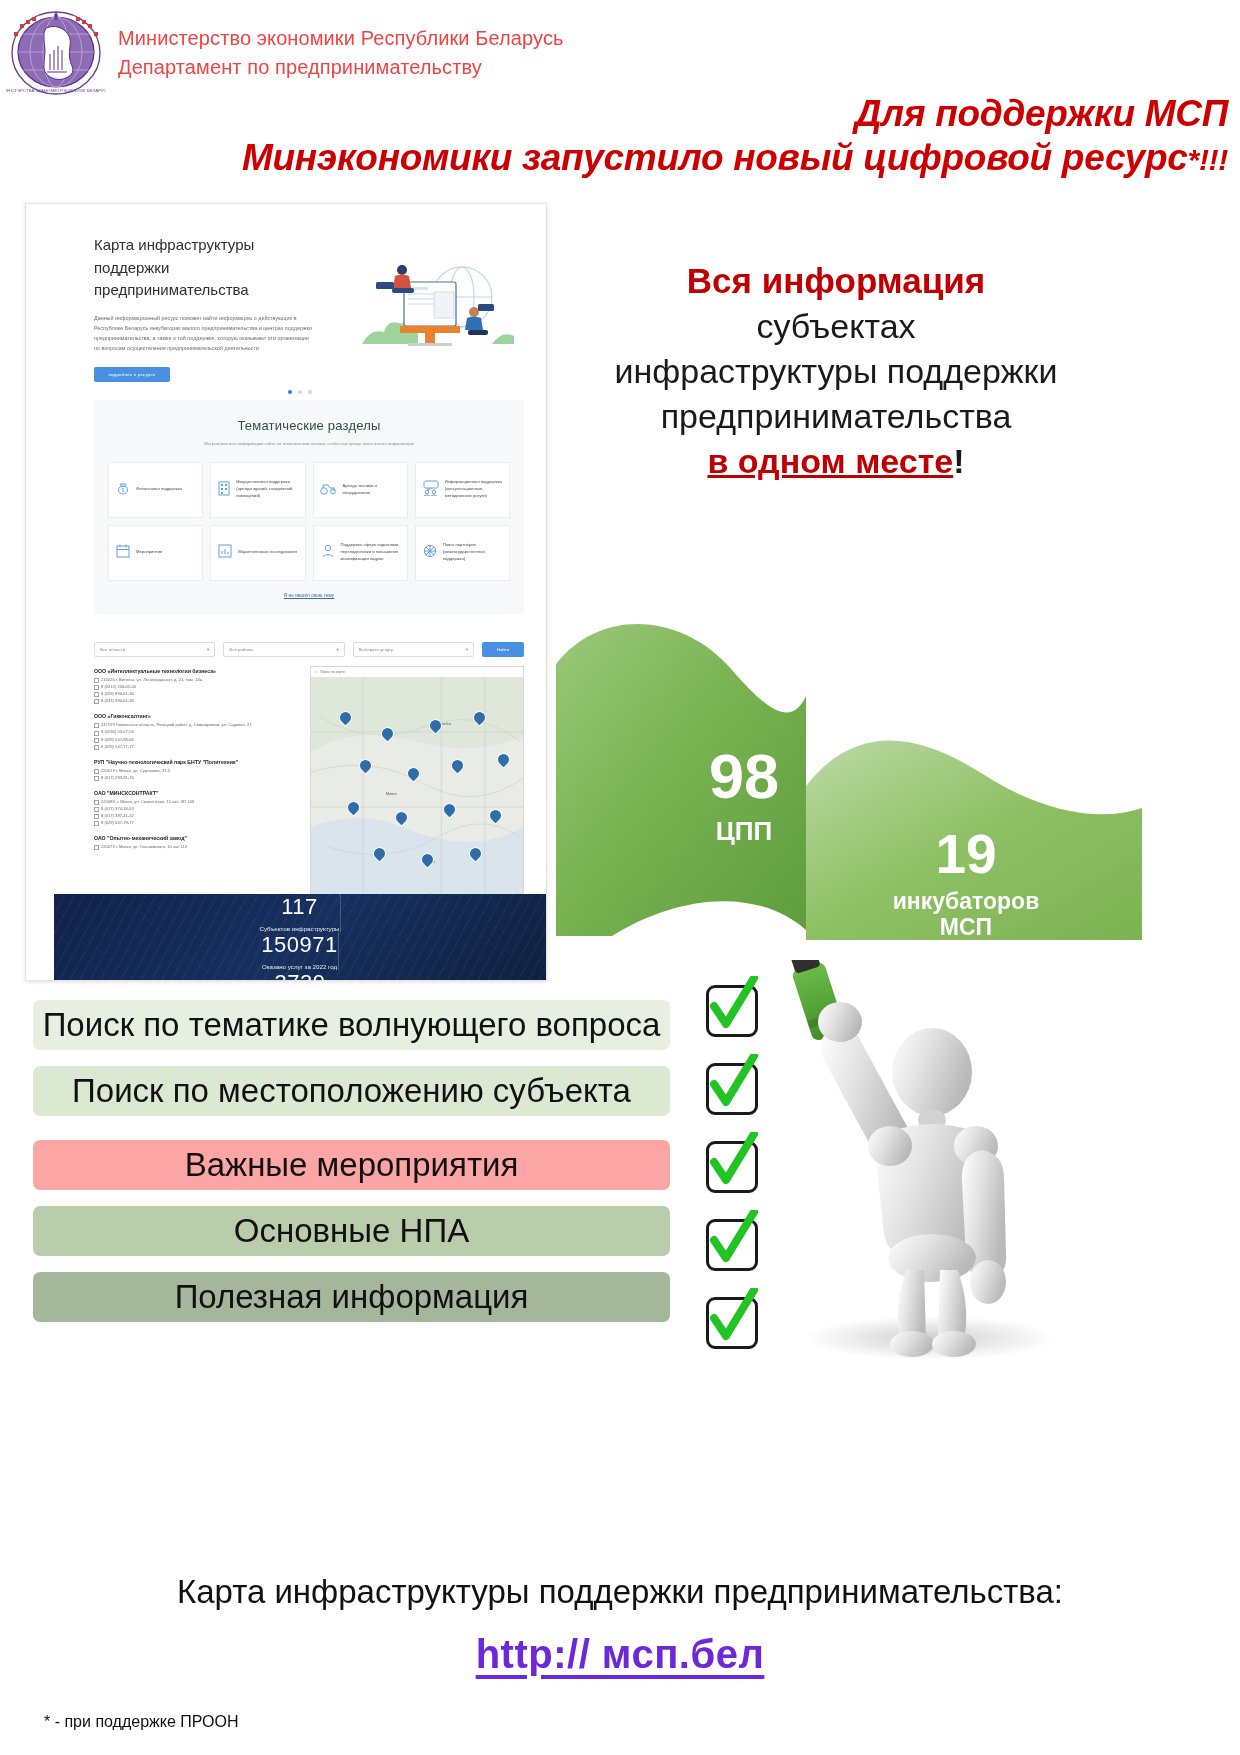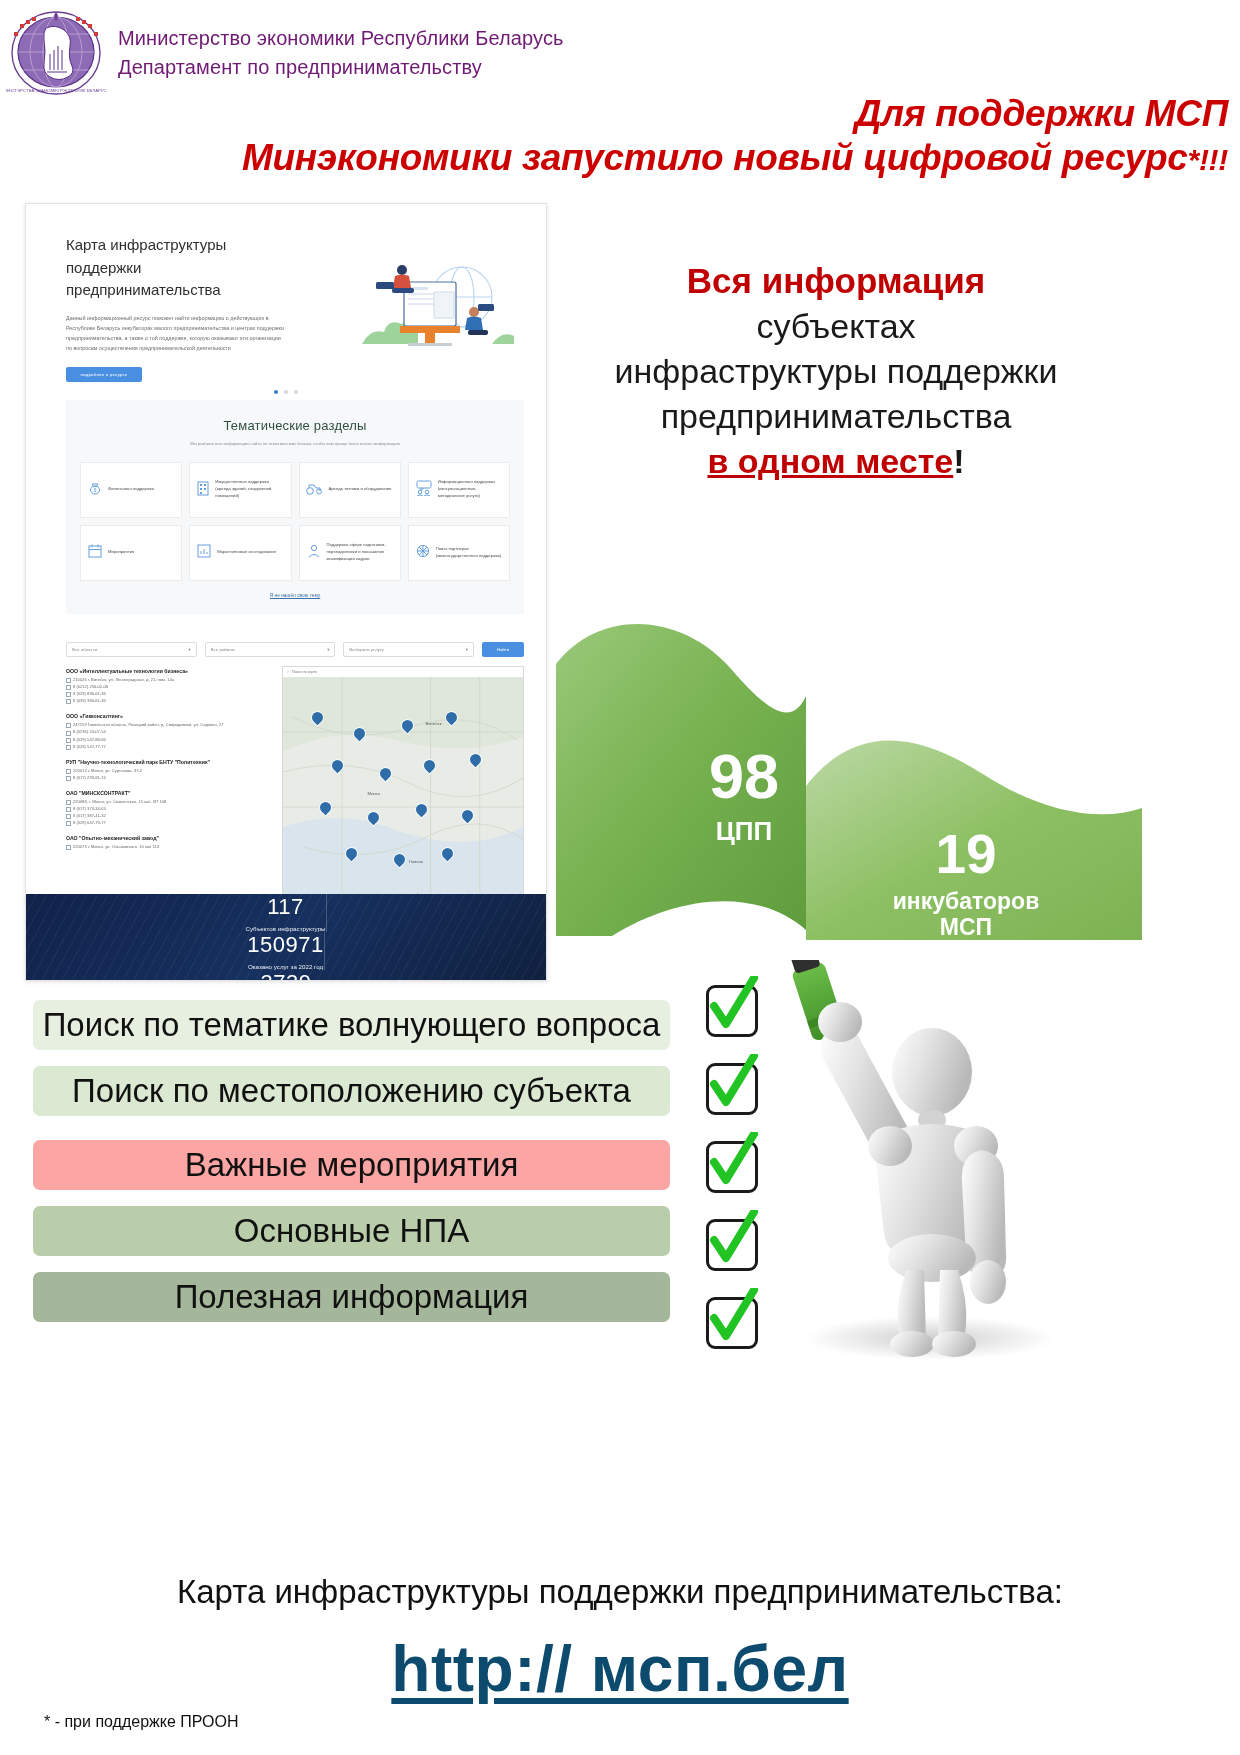--- a/index.html
+++ b/index.html
@@ -28,21 +28,21 @@
   }
   .emblem {
     width: 100px; height: 88px;
     margin-left: 6px;
     flex: 0 0 auto;
     position: relative;
   }
   .header-titles {
     margin-left: 12px;
     margin-top: 16px;
-    color: #701a75;
+    color: #ef4444;
     font-size: 20px;
     line-height: 1.45;
     letter-spacing: .1px;
   }
 
   
   .main-title {
     position: absolute;
     left: 0; top: 92px;
     width: 1228px;
@@ -60,20 +60,21 @@
   
   .shot {
     position: absolute;
     left: 25px; top: 203px;
     width: 522px; height: 778px;
     background: #ffffff;
     border: 1px solid #e3e3e3;
     box-shadow: 0 1px 4px rgba(0,0,0,.12);
     overflow: hidden;
     box-sizing: border-box;
+    padding-left: 28px;
   }
   .shot-inner { position: relative; width: 100%; height: 100%; }
 
   .shot-hero { padding: 30px 26px 0 40px; position: relative; }
   .shot-h1 {
     font-size: 15px;
     color: #2f2f2f;
     line-height: 1.5;
     max-width: 230px;
     font-weight: 400;
@@ -276,21 +277,21 @@
   
   .bottom-cap {
     position: absolute; left: 0; top: 1573px; width: 1240px;
     text-align: center; font-size: 33px; color: #111;
   }
   .bottom-url {
     position: absolute; left: 0; top: 1632px; width: 1240px;
     text-align: center;
   }
   .bottom-url span {
-    color: #0c4a6e; font-weight: bold; font-size: 64px;
+    color: #6d28d9; font-weight: bold; font-size: 40px;
     text-decoration: underline; text-underline-offset: 7px;
     letter-spacing: .5px;
     margin-top: 40px;
   }
   .footnote {
     position: absolute; left: 44px; top: 1713px;
     font-size: 16px; color: #111;
   }
 </style>
 </head>

